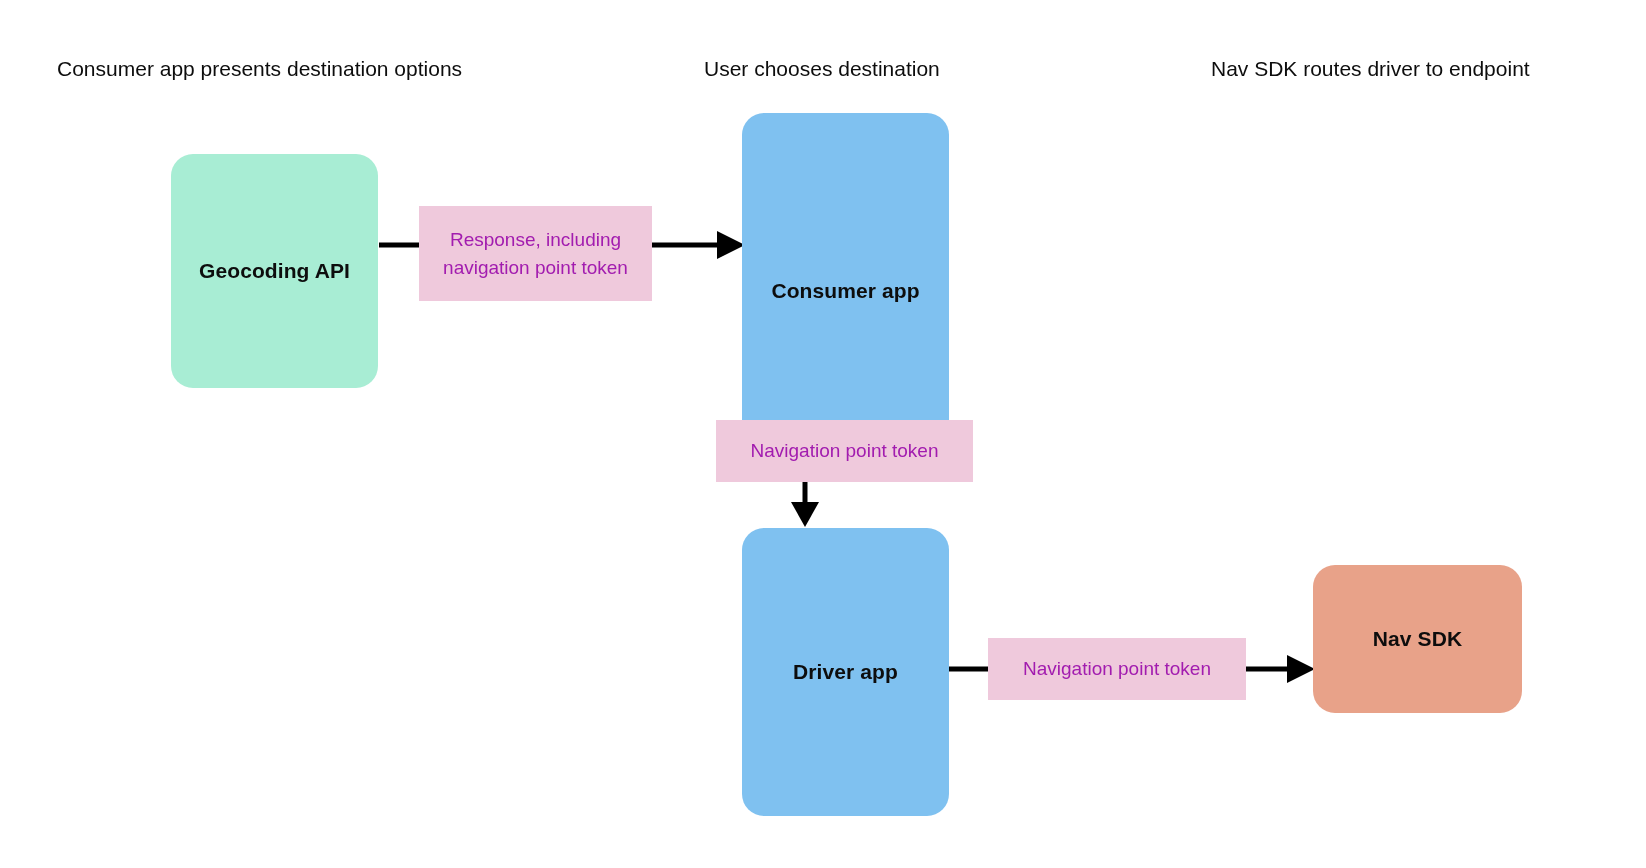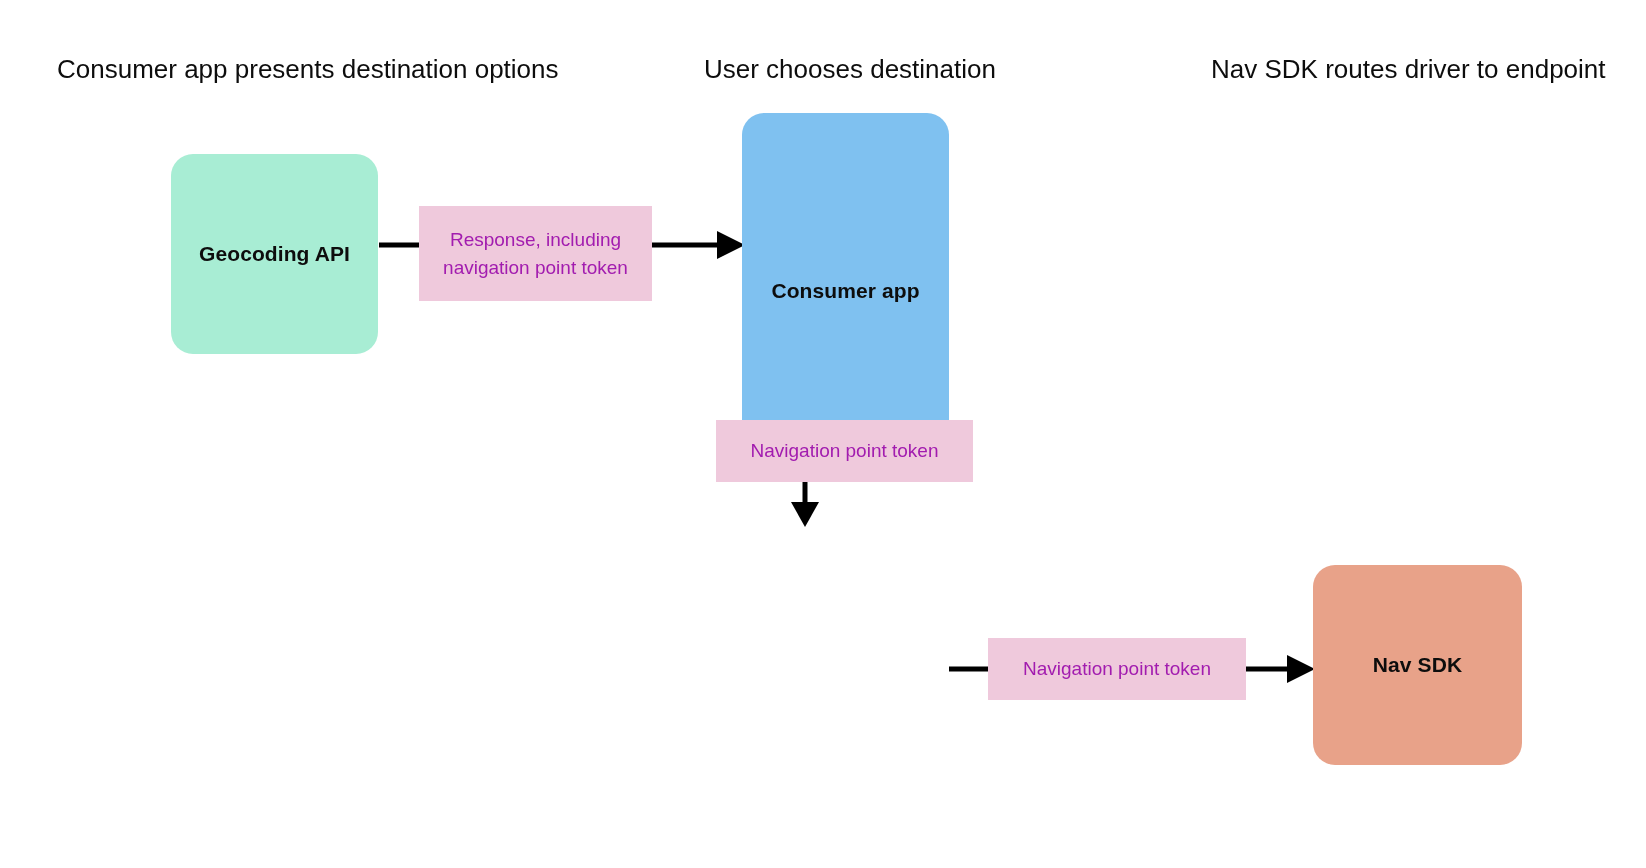--- a/index.html
+++ b/index.html
@@ -13,21 +13,21 @@
   #canvas {
     position: relative;
     width: 1646px;
     height: 868px;
     background: #ffffff;
   }
 
   
   .col-header {
     position: absolute;
-    font-size: 26px;
+    font-size: 21px;
     font-weight: 400;
     color: #0d0d0d;
     line-height: 26px;
     white-space: nowrap;
   }
   #header-consumer  { left: 57px;   top: 56px; }
   #header-user      { left: 704px;  top: 56px; }
   #header-navsdk    { left: 1211px; top: 56px; }
 
   
@@ -40,36 +40,36 @@
   }
   .node-label {
     font-size: 21px;
     font-weight: 700;
     color: #0d0d0d;
     white-space: nowrap;
     letter-spacing: 0.1px;
   }
   #node-geocoding {
     left: 171px; top: 154px;
-    width: 207px; height: 200px;
+    width: 207px; height: 234px;
     background: #A8EDD4;
   }
   #node-consumer {
     left: 742px; top: 113px;
     width: 207px; height: 356px;
     background: #7FC1F0;
   }
   #node-driver {
     left: 742px; top: 528px;
     width: 207px; height: 288px;
     background: #7FC1F0;
   }
   #node-navsdk {
     left: 1313px; top: 565px;
-    width: 209px; height: 200px;
+    width: 209px; height: 148px;
     background: #E8A289;
     text-align: right;
   }
 
   
   .arrow-layer {
     position: absolute;
     left: 0; top: 0;
     width: 1646px; height: 868px;
     pointer-events: none;
@@ -133,20 +133,23 @@
   </div>
 
   <div class="node" id="node-geocoding">
     <span class="node-label">Geocoding API</span>
   </div>
 
   <div class="node" id="node-consumer">
     <span class="node-label">Consumer app</span>
   </div>
 
+  <div class="node" id="node-driver">
+    <span class="node-label">Driver app</span>
+  </div>
 
   <div class="node" id="node-navsdk">
     <span class="node-label">Nav SDK</span>
   </div>
 
   <div class="edge-label" id="label-response">Response, including navigation point token</div>
 
   <div class="edge-label" id="label-token-mid">Navigation point token</div>
 
   <div class="edge-label" id="label-token-bottom">Navigation point token</div>

